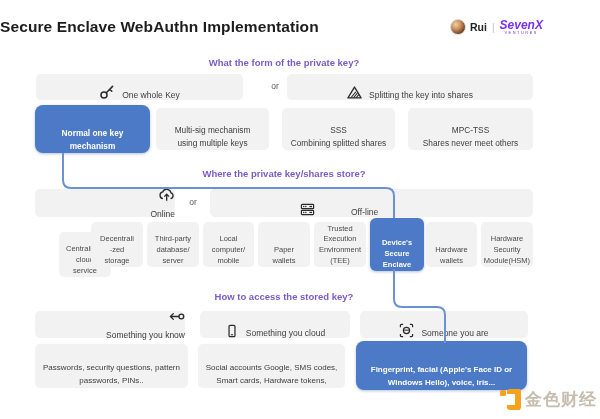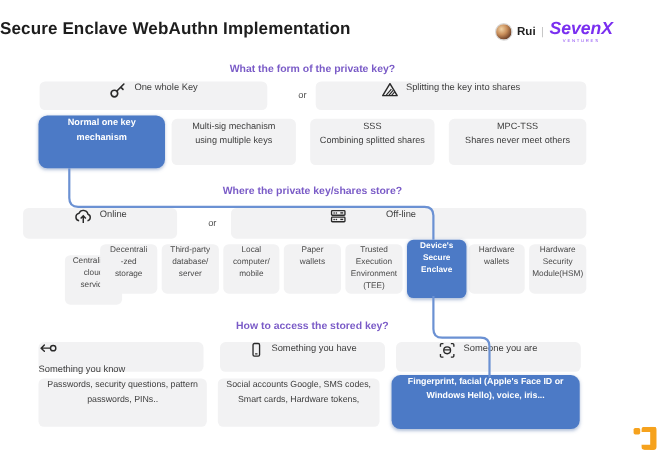--- a/index.html
+++ b/index.html
@@ -7,26 +7,26 @@
     font-family:"Liberation Sans",sans-serif;overflow:hidden;}
   .title{position:absolute;top:18px;left:0;width:566px;text-align:left;
     font-size:15.5px;font-weight:700;color:#1d1d1d;letter-spacing:.1px;}
   .brand{position:absolute;top:19px;left:450px;display:flex;align-items:center;gap:4px;}
   .avatar{width:14px;height:14px;border-radius:50%;
     background:radial-gradient(circle at 35% 32%,#f0d2a5 0%,#c98e5a 38%,#7a4a2e 70%,#2e2018 100%);
     border:1px solid #d8d8d8;}
   .rui{font-size:10.5px;font-weight:700;color:#222;}
   .pipe{font-size:10px;color:#c0c0c0;padding:0 1px;}
   .sevenx{display:flex;flex-direction:column;align-items:center;line-height:1;}
-  .sevenx .sx{font-size:16px;font-weight:700;font-style:italic;color:var(--brand-purple,#7a2ff0);}
+  .sevenx .sx{font-size:12px;font-weight:700;font-style:italic;color:var(--brand-purple,#7a2ff0);}
   .sevenx .sub{font-size:3.8px;letter-spacing:1.6px;color:var(--brand-purple,#7a2ff0);margin-top:1px;}
   .qhead{position:absolute;left:35px;width:498px;text-align:center;
     font-size:9.5px;font-weight:700;color:var(--purple,#7a5bc7);}
   .box{position:absolute;background:var(--gray,#f2f2f3);border-radius:5px;
-    display:flex;align-items:flex-start;justify-content:center;text-align:center;
+    display:flex;align-items:flex-end;justify-content:center;text-align:center;
     color:#3d3d3d;white-space:pre-line;}
   .opt{gap:7px;font-size:8.5px;}
   .sel{background:var(--accent,#4c7ac6) !important;color:#fff !important;font-weight:700;
     border-radius:8px;box-shadow:0 1px 3px rgba(40,80,150,.35);z-index:4;}
   .ch1{font-size:8.3px;line-height:1.55;}
   .ch2{font-size:7.5px;line-height:1.45;color:#4a4a4a;}
   .ch2.sel{color:#fff;border-radius:6px;}
   .ans{font-size:8px;line-height:1.6;}
   .or{position:absolute;width:30px;text-align:center;font-size:8.5px;color:#555;}
   .q2b{justify-content:flex-start;}
@@ -90,21 +90,21 @@
 mechanism</div>
   <div class="box ch1" style="left:156px;top:108px;width:113px;height:42px;">Multi-sig mechanism
 using multiple keys</div>
   <div class="box ch1" style="left:282px;top:108px;width:113px;height:42px;">SSS
 Combining splitted shares</div>
   <div class="box ch1" style="left:408px;top:108px;width:125px;height:42px;">MPC-TSS
 Shares never meet others</div>
 
   <div class="qhead" style="top:168px;">Where the private key/shares store?</div>
 
-  <div class="box opt" style="left:21px;top:189px;width:140px;height:28px;">
+  <div class="box opt" style="left:35px;top:189px;width:140px;height:28px;flex-direction:column;">
     <span class="icon">
       <svg width="17" height="15" viewBox="0 0 18 16">
           <path d="M5.2 12.4 A3.6 3.6 0 0 1 5 5.3 A4.6 4.6 0 0 1 13.8 6.2 A3.2 3.2 0 0 1 13.3 12.4" fill="none" stroke="#2a2a2a" stroke-width="1.4"></path>
           <path d="M9.2 14.6 V8 M6.7 10.3 L9.2 7.6 L11.7 10.3" fill="none" stroke="#2a2a2a" stroke-width="1.4"></path>
         </svg>
     </span>
     <span>Online</span>
   </div>
   <div class="or" style="left:178px;top:197px;">or</div>
   <div class="box opt q2b" style="left:210px;top:189px;width:323px;height:28px;">
@@ -161,21 +161,21 @@
     </span>
     <span>Something you know</span>
   </div>
   <div class="box opt" style="left:200px;top:311px;width:150px;height:27px;">
     <span class="icon">
       <svg width="14" height="14" viewBox="0 0 16 16">
           <rect x="4.6" y="1.5" width="6.8" height="13" rx="1.4" fill="none" stroke="#2a2a2a" stroke-width="1.4"></rect>
           <path d="M7.2 12.2 h1.6" stroke="#2a2a2a" stroke-width="1.2" stroke-linecap="round"></path>
         </svg>
     </span>
-    <span>Something you have</span>
+    <span>Something you cloud</span>
   </div>
   <div class="box opt" style="left:360px;top:311px;width:168px;height:27px;">
     <span class="icon">
       <svg width="15" height="15" viewBox="0 0 16 16">
           <path d="M1.5 4.4 V2.6 Q1.5 1.5 2.6 1.5 H4.4 M11.6 1.5 H13.4 Q14.5 1.5 14.5 2.6 V4.4 M14.5 11.6 V13.4 Q14.5 14.5 13.4 14.5 H11.6 M4.4 14.5 H2.6 Q1.5 14.5 1.5 13.4 V11.6" fill="none" stroke="#2a2a2a" stroke-width="1.3"></path>
           <circle cx="8" cy="8" r="3.3" fill="none" stroke="#2a2a2a" stroke-width="1.3"></circle>
           <path d="M4.7 7.6 H11.3" stroke="#2a2a2a" stroke-width="1.1"></path>
         </svg>
     </span>
     <span>Someone you are</span>
@@ -186,15 +186,16 @@
   <div class="box ans" style="left:198px;top:344px;width:147px;height:44px;">Social accounts Google, SMS codes,
 Smart cards, Hardware tokens,</div>
   <div class="box ans sel" style="left:356px;top:341px;width:171px;height:49px;">Fingerprint, facial (Apple's Face ID or
 Windows Hello), voice, iris...</div>
 
   <div class="jinse">
     <span class="jlogo">
       <span class="dot"></span>
         <span class="bracket"></span>
     </span>
+    <span class="jtext">金色财经</span>
   </div>
 
 </div>
 
 </body></html>

